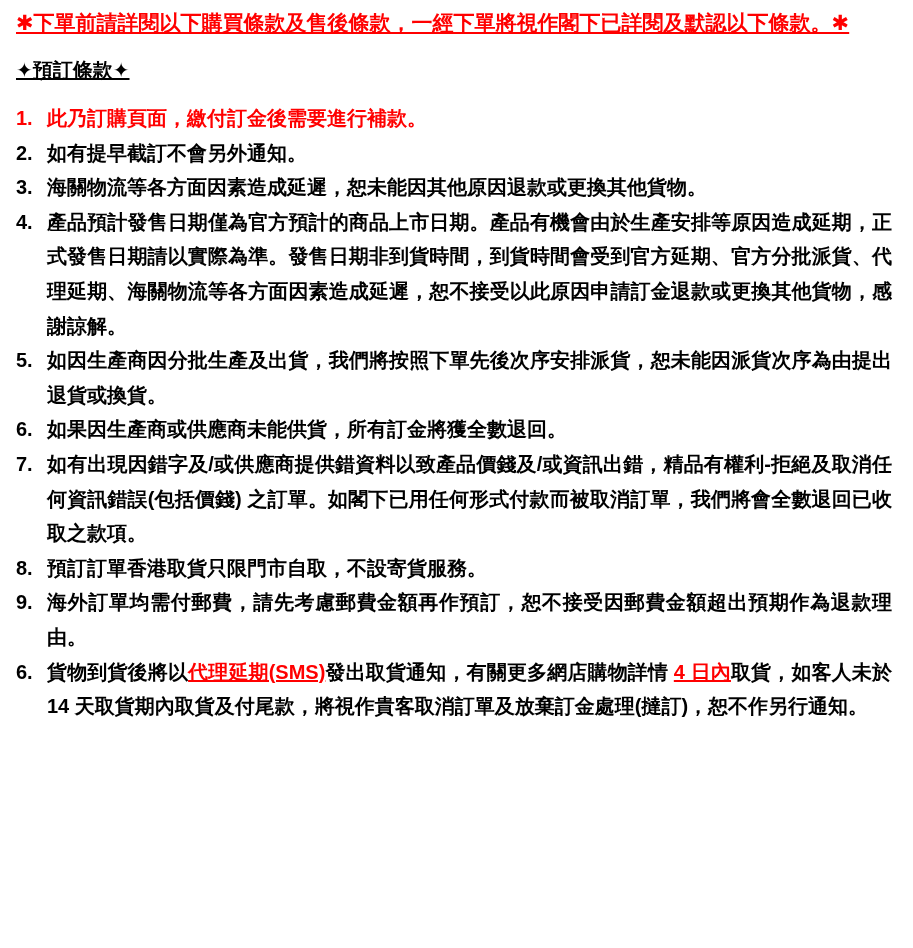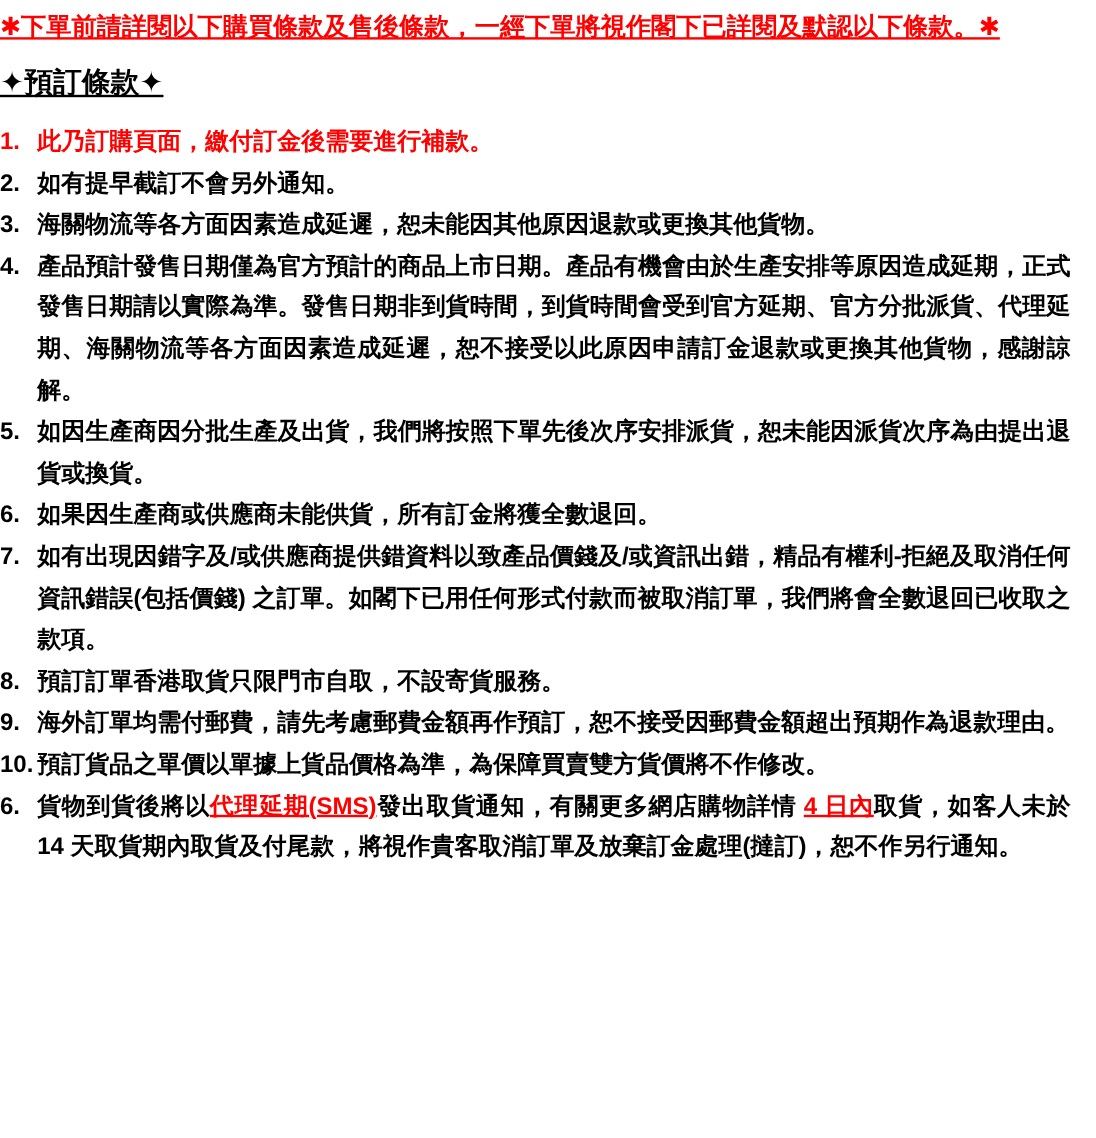--- a/index.html
+++ b/index.html
@@ -17,33 +17,33 @@
     width: 913px;
     height: 948px;
     overflow: hidden;
     font-family: "Liberation Sans", "DejaVu Sans", sans-serif;
     font-weight: 700;
     color: var(--text_black);
   }
   .page {
     width: 913px;
     height: 948px;
-    padding: 8px 21px 0 0;
+    padding: 8px 21px 0 16px;
   }
   .title {
     color: var(--alert_red);
     text-decoration: underline;
     font-size: 21px;
     line-height: 30px;
     white-space: nowrap;
     letter-spacing: 0px;
   }
   .heading {
     margin-top: 17px;
-    font-size: 24px;
+    font-size: 20px;
     line-height: 30px;
     text-decoration: underline;
     color: var(--text_black);
   }
   ol.terms {
     list-style: none;
     margin: 16px 0 0 0;
     padding: 0;
     font-size: 20px;
     line-height: 34.6px;
@@ -111,21 +111,17 @@
       </li>
       <li class="term-item">
         <span class="term-num seg-normal">8.</span>
         <span class="term-content"><span class="seg-normal">預訂訂單香港取貨只限門市自取，不設寄貨服務。</span></span>
       </li>
       <li class="term-item">
         <span class="term-num seg-normal">9.</span>
         <span class="term-content"><span class="seg-normal">海外訂單均需付郵費，請先考慮郵費金額再作預訂，恕不接受因郵費金額超出預期作為退款理由。</span></span>
       </li>
       <li class="term-item">
-        <span class="term-num seg-normal">10.</span>
-        <span class="term-content"><span class="seg-normal">預訂貨品之單價以單據上貨品價格為準，為保障買賣雙方貨價將不作修改。</span></span>
-      </li>
-      <li class="term-item">
         <span class="term-num seg-normal">6.</span>
         <span class="term-content"><span class="seg-normal">貨物到貨後將以</span><span class="seg-red-underline">代理延期(SMS)</span><span class="seg-normal">發出取貨通知，有關更多網店購物詳情 </span><span class="seg-red-underline">4 日內</span><span class="seg-normal">取貨，如客人未於 14 天取貨期內取貨及付尾款，將視作貴客取消訂單及放棄訂金處理(撻訂)，恕不作另行通知。</span></span>
       </li>
     </ol>
 </div>
 
 </body></html>

